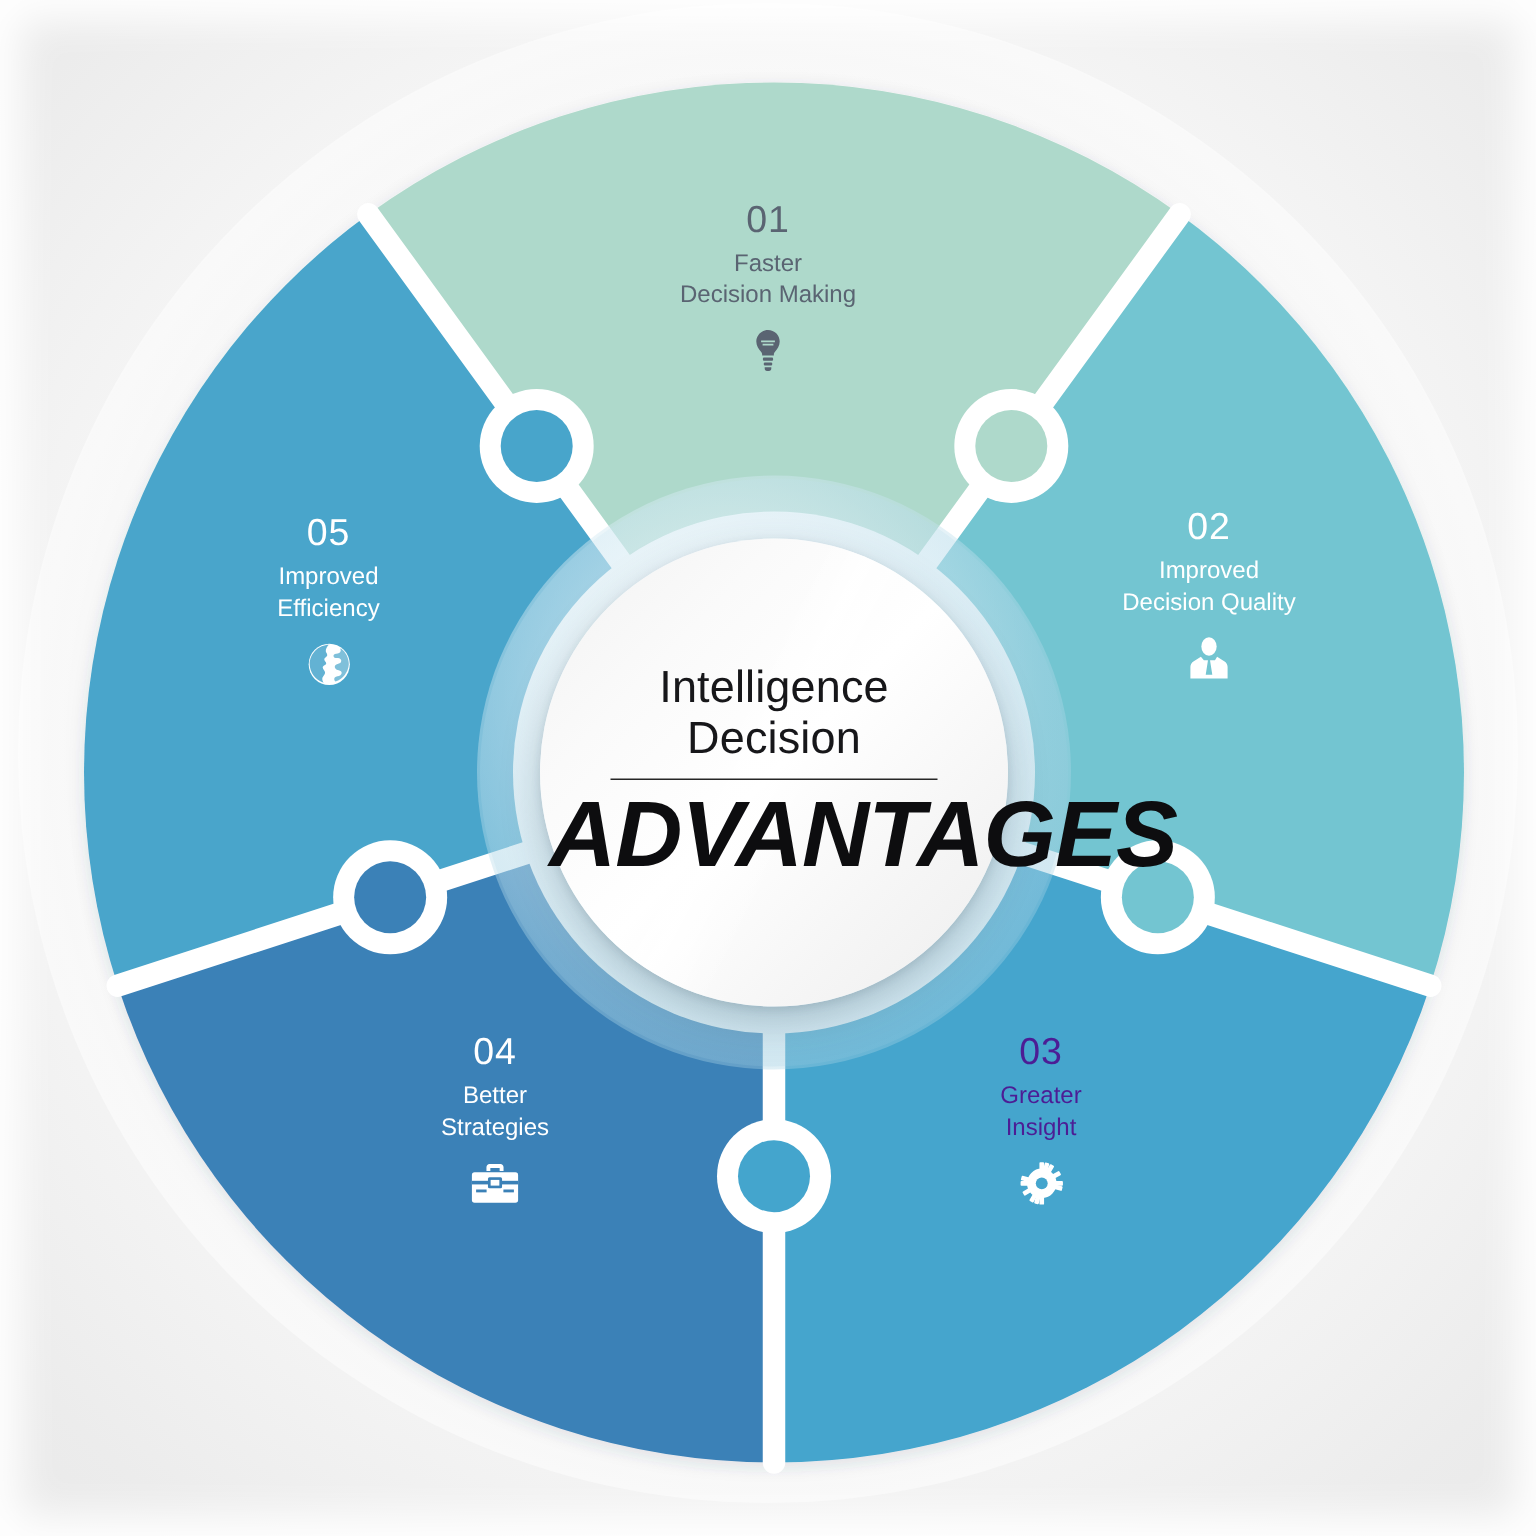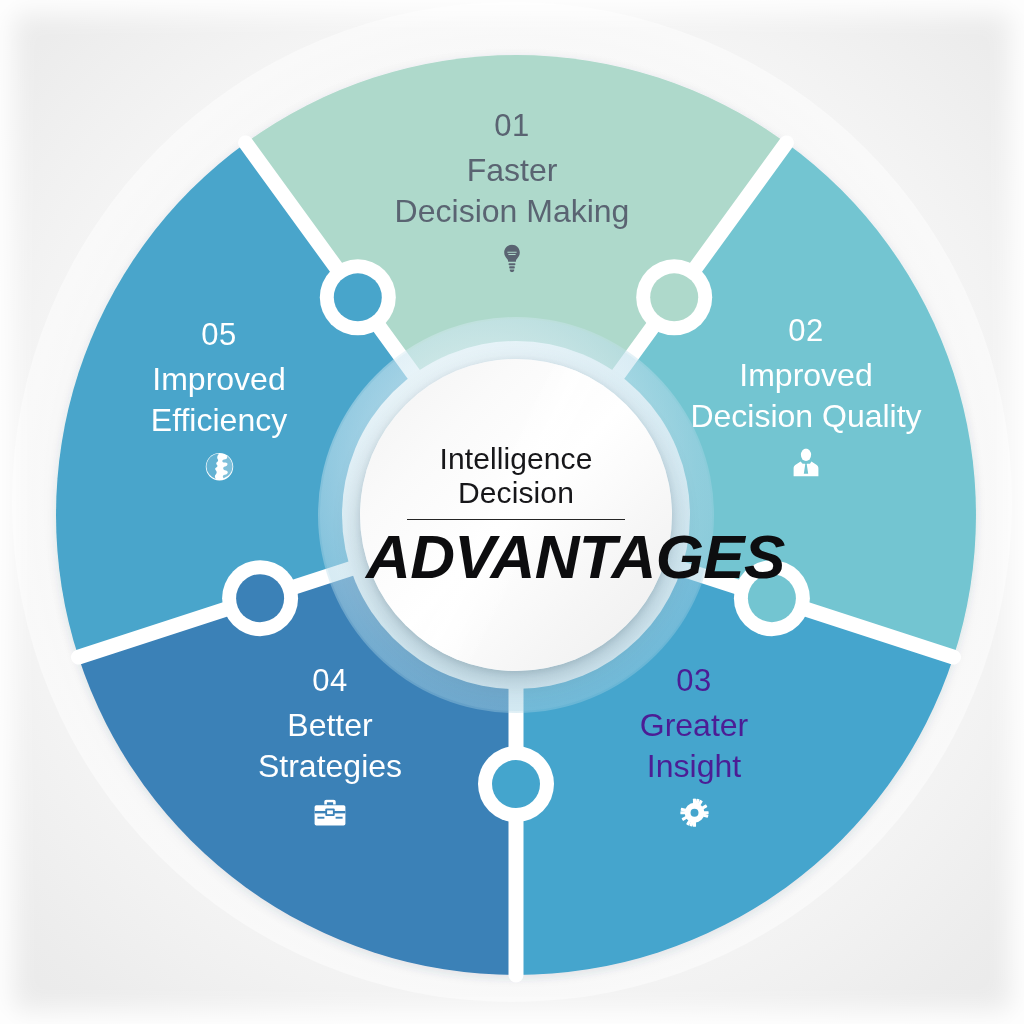--- a/index.html
+++ b/index.html
@@ -95,27 +95,27 @@
   }
   
   .seg-label {
     position: absolute;
     transform: translate(-50%, -50%);
     text-align: center;
     width: 250px;
     pointer-events: auto;
   }
   .seg-num {
-    font-size: 31px;
+    font-size: 25px;
     font-weight: 400;
     line-height: 1.25;
     letter-spacing: 0.6px;
   }
   .seg-text {
-    font-size: 32px;
+    font-size: 16px;
     font-weight: 400;
     line-height: 1.28;
     margin-top: 4px;
     white-space: pre-line;
   }
   .seg-icon {
     margin-top: 11px;
     display: flex;
     justify-content: center;
     align-items: center;

